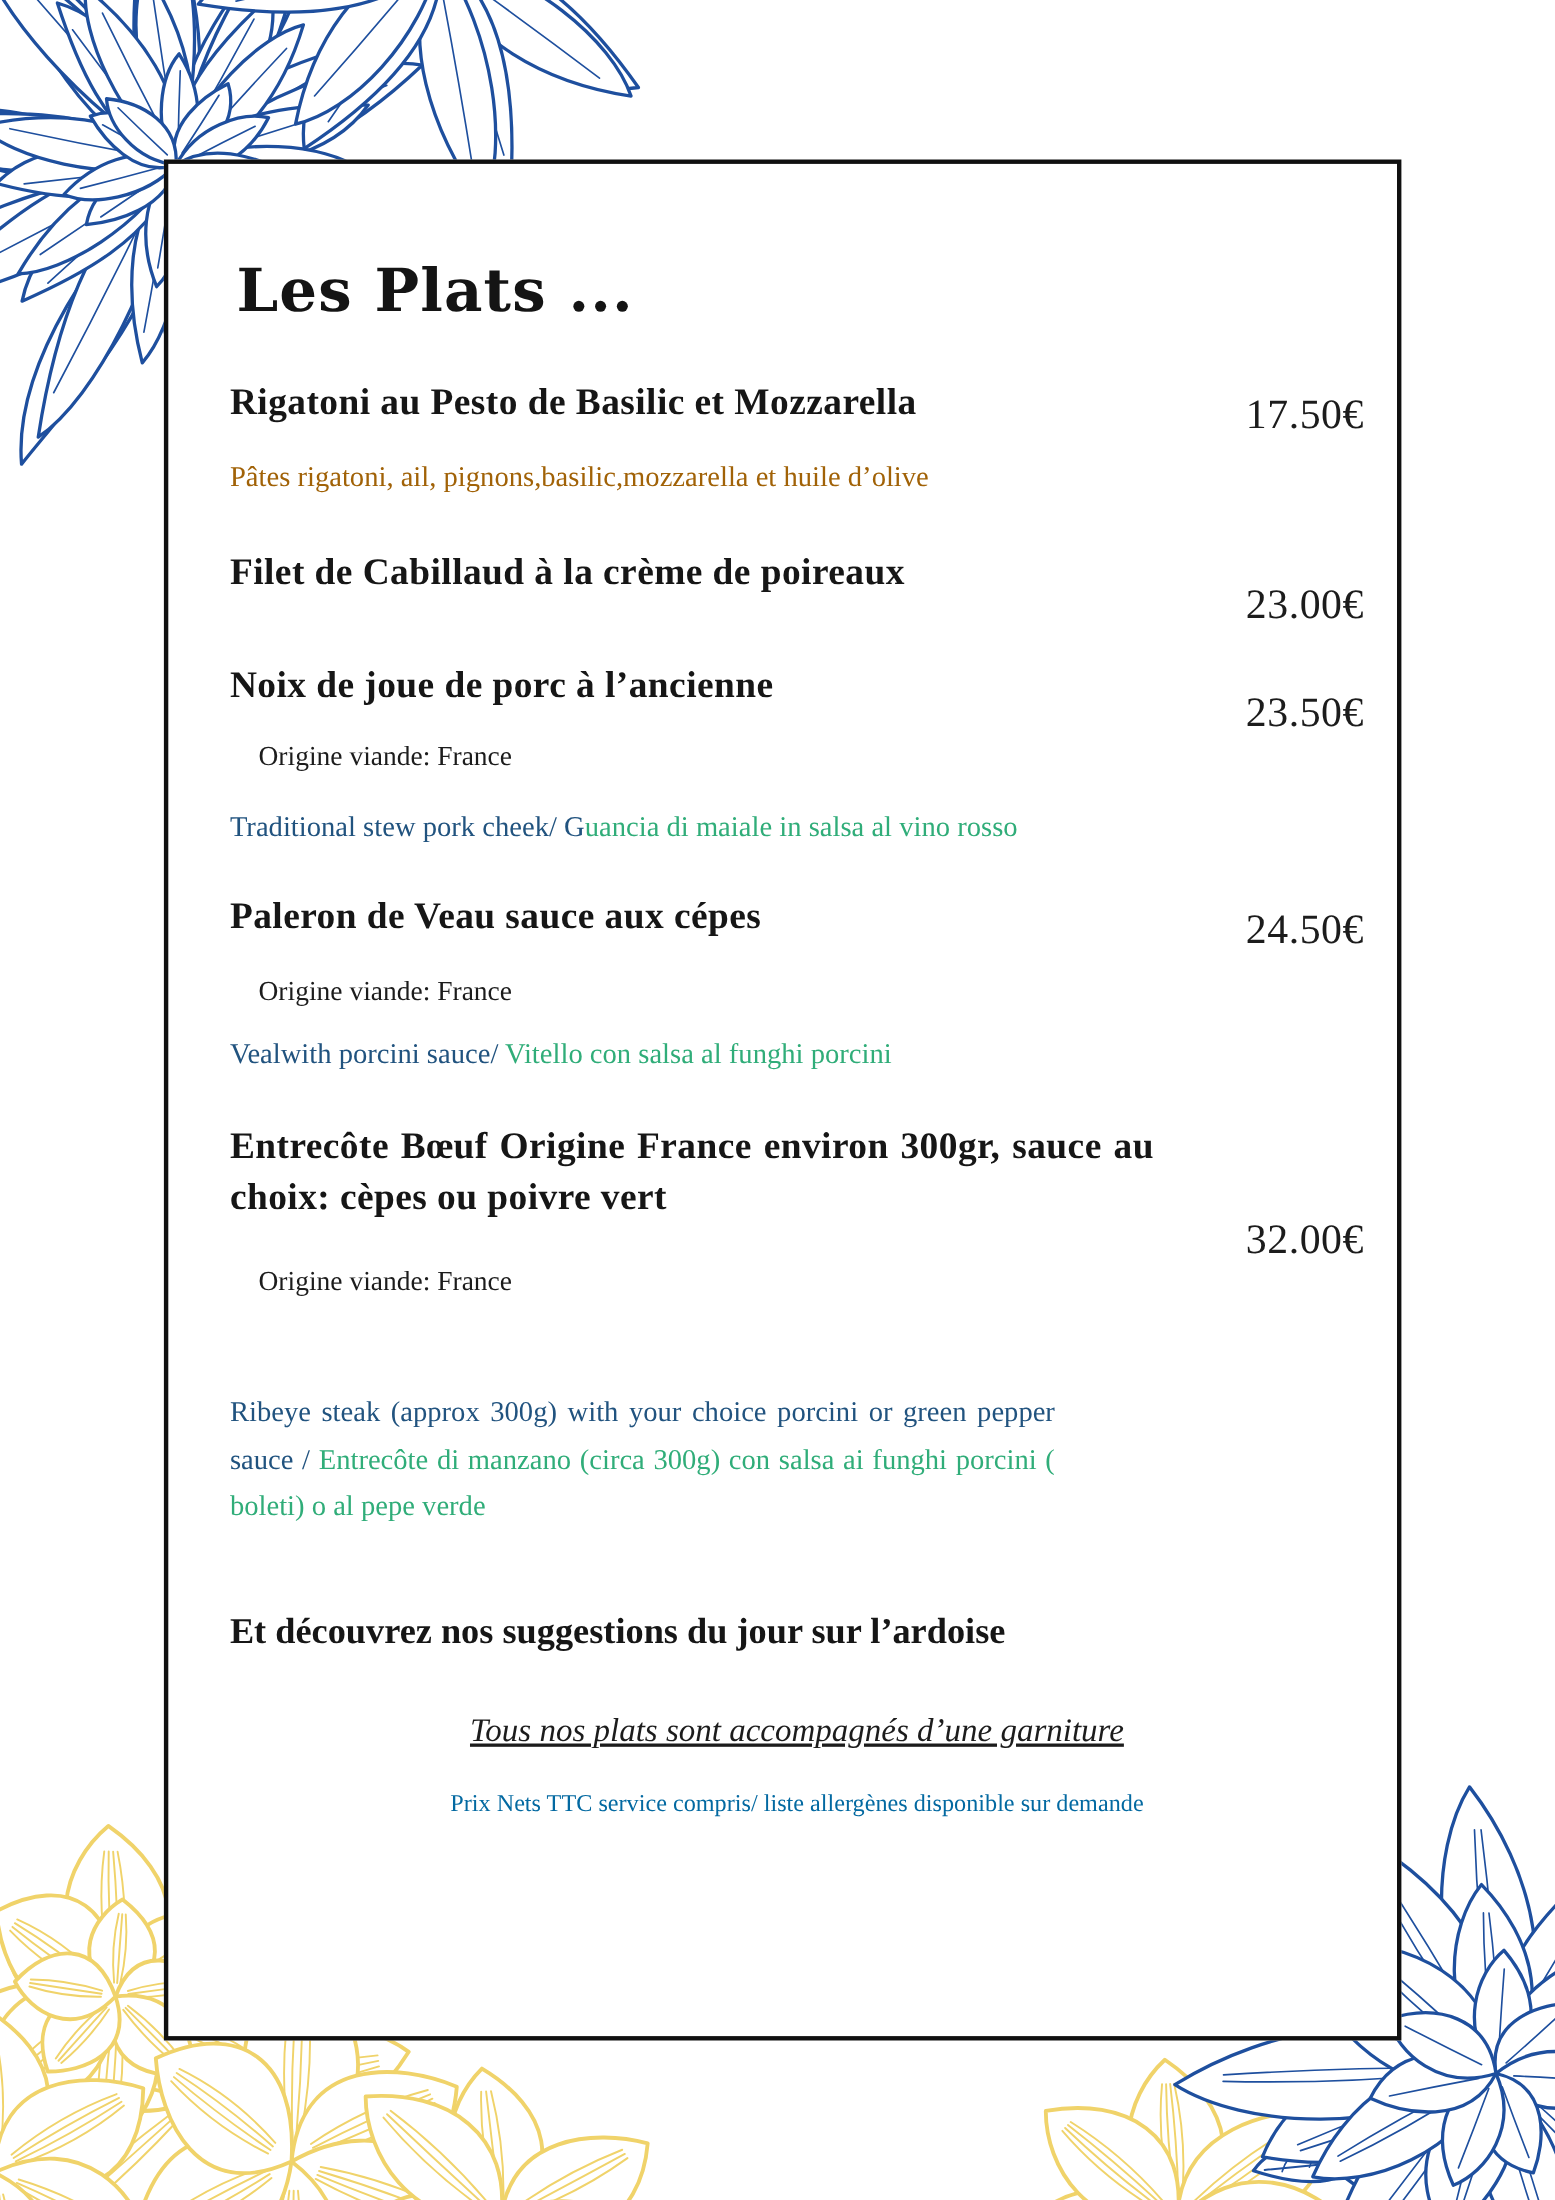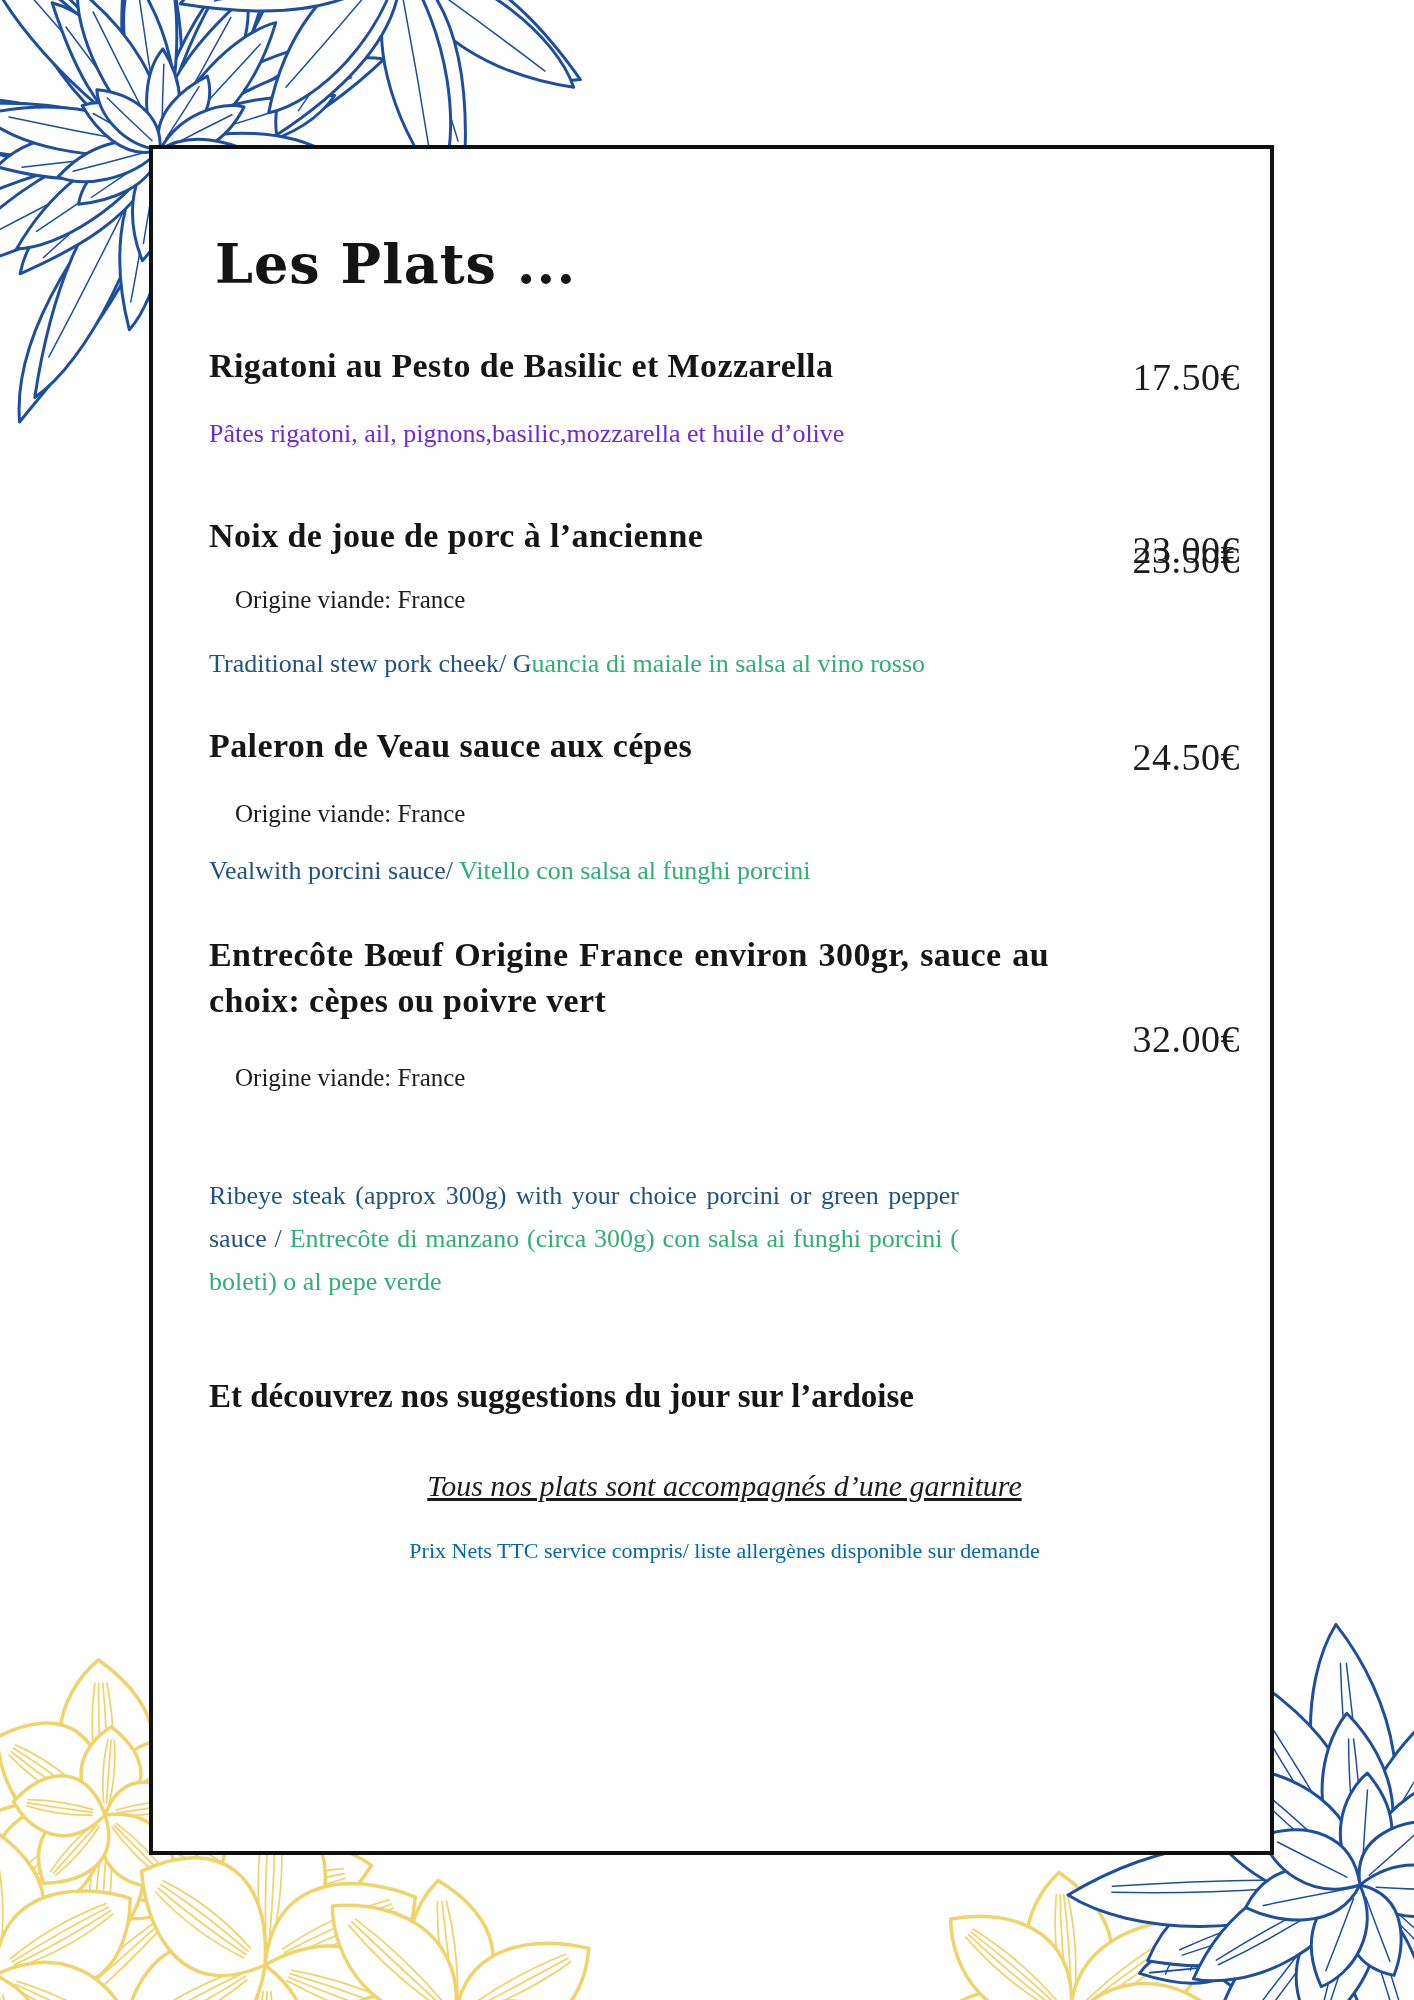--- a/index.html
+++ b/index.html
@@ -21,21 +21,21 @@
   .item-name{
     font-weight:700;font-size:34px;color:#161616;line-height:1.35;
     letter-spacing:0.4px;
   }
   .name-justify{text-align:justify;width:840px;}
   .price{
     position:absolute;right:0;font-size:38px;color:#1c1c1c;letter-spacing:0.5px;white-space:nowrap;
   }
   .origin{font-size:25px;color:#1c1c1c;margin:0 0 0 26px;line-height:1.3;}
   .desc{font-size:26px;line-height:1.65;text-align:justify;color:#1c1c1c;margin:0;}
-  .run-black{color:#6d28d9;}
+  .run-black{color:#a16207;}
   .run-blue{color:#21537f;}
   .run-green{color:#30ad79;}
   .w-full{width:960px;}
   .w-763{width:763px;}
   .w-750{width:750px;}
   .suggestion{font-weight:700;font-size:33px;color:#161616;line-height:1.35;}
   .garniture{
     font-style:italic;font-size:30px;color:#1c1c1c;text-align:center;
     text-decoration:underline;line-height:1.3;
   }
@@ -767,20 +767,21 @@
 
   <h1 class="title">Les Plats ...</h1>
 
   <div class="item" style="margin-top:48px;">
     <div class="item-name">Rigatoni au Pesto de Basilic et Mozzarella</div>
     <div class="price" style="top:12px;">17.50€</div>
     <p class="desc w-full" style="margin-top:24px;"><span class="run-black">Pâtes rigatoni, ail, pignons,basilic,mozzarella et huile d’olive</span></p>
   </div>
 
   <div class="item" style="margin-top:42px;">
+    <div class="item-name">Filet de Cabillaud à la crème de poireaux</div>
     <div class="price" style="top:30px;">23.00€</div>
   </div>
 
   <div class="item" style="margin-top:57px;">
     <div class="item-name">Noix de joue de porc à l’ancienne</div>
     <div class="price" style="top:25px;">23.50€</div>
     <div class="origin" style="margin-top:25px;">Origine viande: France</div>
     <p class="desc w-763" style="margin-top:27px;"><span class="run-blue">Traditional stew pork cheek/ G</span><span class="run-green">uancia di maiale in salsa al vino rosso</span></p>
   </div>
 

